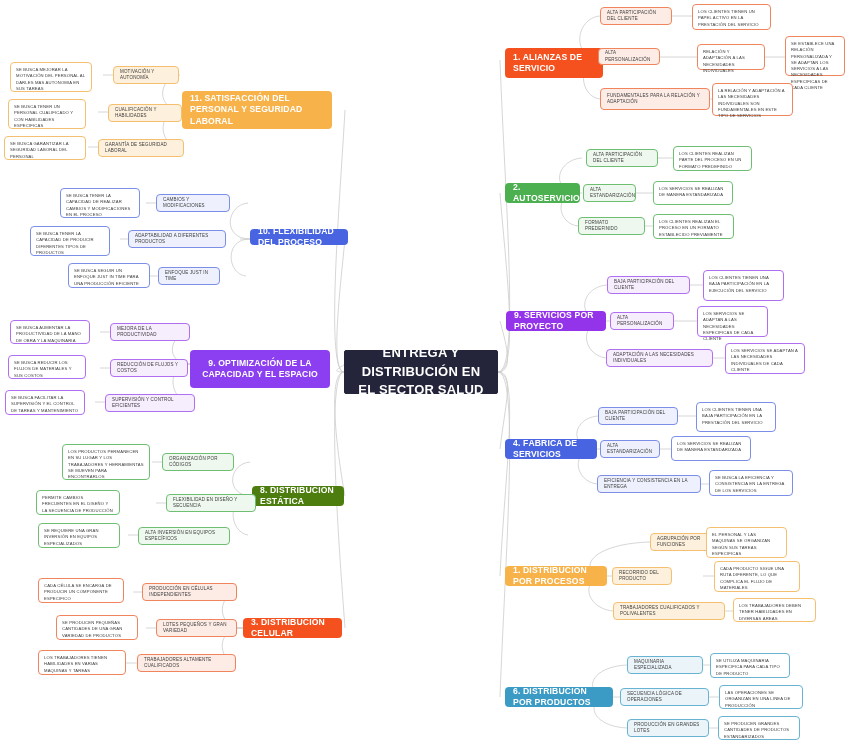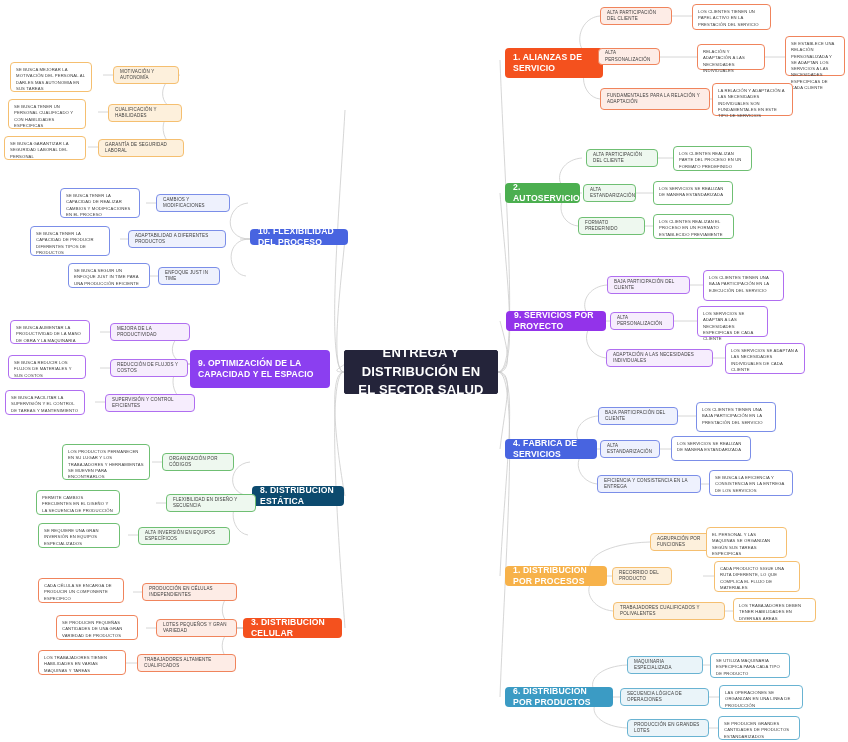--- a/index.html
+++ b/index.html
@@ -43,22 +43,22 @@
   }
 
   
   .t-orange  .branch,.branch.t-orange{background:#f4511e;}
   .t-green   .branch,.branch.t-green{background:#4caf50;}
   .t-purple  .branch,.branch.t-purple{background:#9333ea;}
   .t-blue    .branch,.branch.t-blue{background:#4864e0;}
   .t-amber   .branch,.branch.t-amber{background:#f7b24a;}
   .t-cyan    .branch,.branch.t-cyan{background:#3b9bc4;}
   .t-coral   .branch,.branch.t-coral{background:#f4511e;}
-  .t-lgreen  .branch,.branch.t-lgreen{background:#0c4a6e;}
-  .t-violet  .branch,.branch.t-violet{background:#8b3ff0;}
+  .t-lgreen  .branch,.branch.t-lgreen{background:#4d7c0f;}
+  .t-violet  .branch,.branch.t-violet{background:#8b3ff0;text-align:center;}
   .t-indigo  .branch,.branch.t-indigo{background:#4864e0;}
   .t-gold    .branch,.branch.t-gold{background:#f7b24a;}
 
   .c-orange .chip,.chip.c-orange{border-color:#f0845c;background:#fdece6;}
   .c-orange .leaf,.leaf.c-orange{border-color:#f0845c;background:#ffffff;}
   .c-green  .chip,.chip.c-green{border-color:#6fbf73;background:#eef8ef;}
   .c-green  .leaf,.leaf.c-green{border-color:#6fbf73;background:#ffffff;}
   .c-purple .chip,.chip.c-purple{border-color:#b06ef0;background:#f6edfd;}
   .c-purple .leaf,.leaf.c-purple{border-color:#b06ef0;background:#ffffff;}
   .c-blue   .chip,.chip.c-blue{border-color:#7b8ee8;background:#eef1fd;}
@@ -399,20 +399,23 @@
   <div class="node leaf c-indigo" style="left:30px;top:226px;width:80px;height:30px;">
     <span>SE BUSCA TENER LA CAPACIDAD DE PRODUCIR DIFERENTES TIPOS DE PRODUCTOS</span>
   </div>
   <div class="node chip c-indigo" style="left:158px;top:267px;width:62px;height:18px;">
     <span>ENFOQUE JUST IN TIME</span>
   </div>
   <div class="node leaf c-indigo" style="left:68px;top:263px;width:82px;height:25px;">
     <span>SE BUSCA SEGUIR UN ENFOQUE JUST IN TIME PARA UNA PRODUCCIÓN EFICIENTE</span>
   </div>
 
+  <div class="node branch t-gold" style="left:182px;top:91px;width:150px;height:38px;">
+    <span>11. SATISFACCIÓN DEL PERSONAL Y SEGURIDAD LABORAL</span>
+  </div>
   <div class="node chip c-gold" style="left:113px;top:66px;width:66px;height:18px;">
     <span>MOTIVACIÓN Y AUTONOMÍA</span>
   </div>
   <div class="node leaf c-gold" style="left:10px;top:62px;width:82px;height:30px;">
     <span>SE BUSCA MEJORAR LA MOTIVACIÓN DEL PERSONAL AL DARLES MÁS AUTONOMÍA EN SUS TAREAS</span>
   </div>
   <div class="node chip c-gold" style="left:108px;top:104px;width:74px;height:18px;">
     <span>CUALIFICACIÓN Y HABILIDADES</span>
   </div>
   <div class="node leaf c-gold" style="left:8px;top:99px;width:78px;height:30px;">

